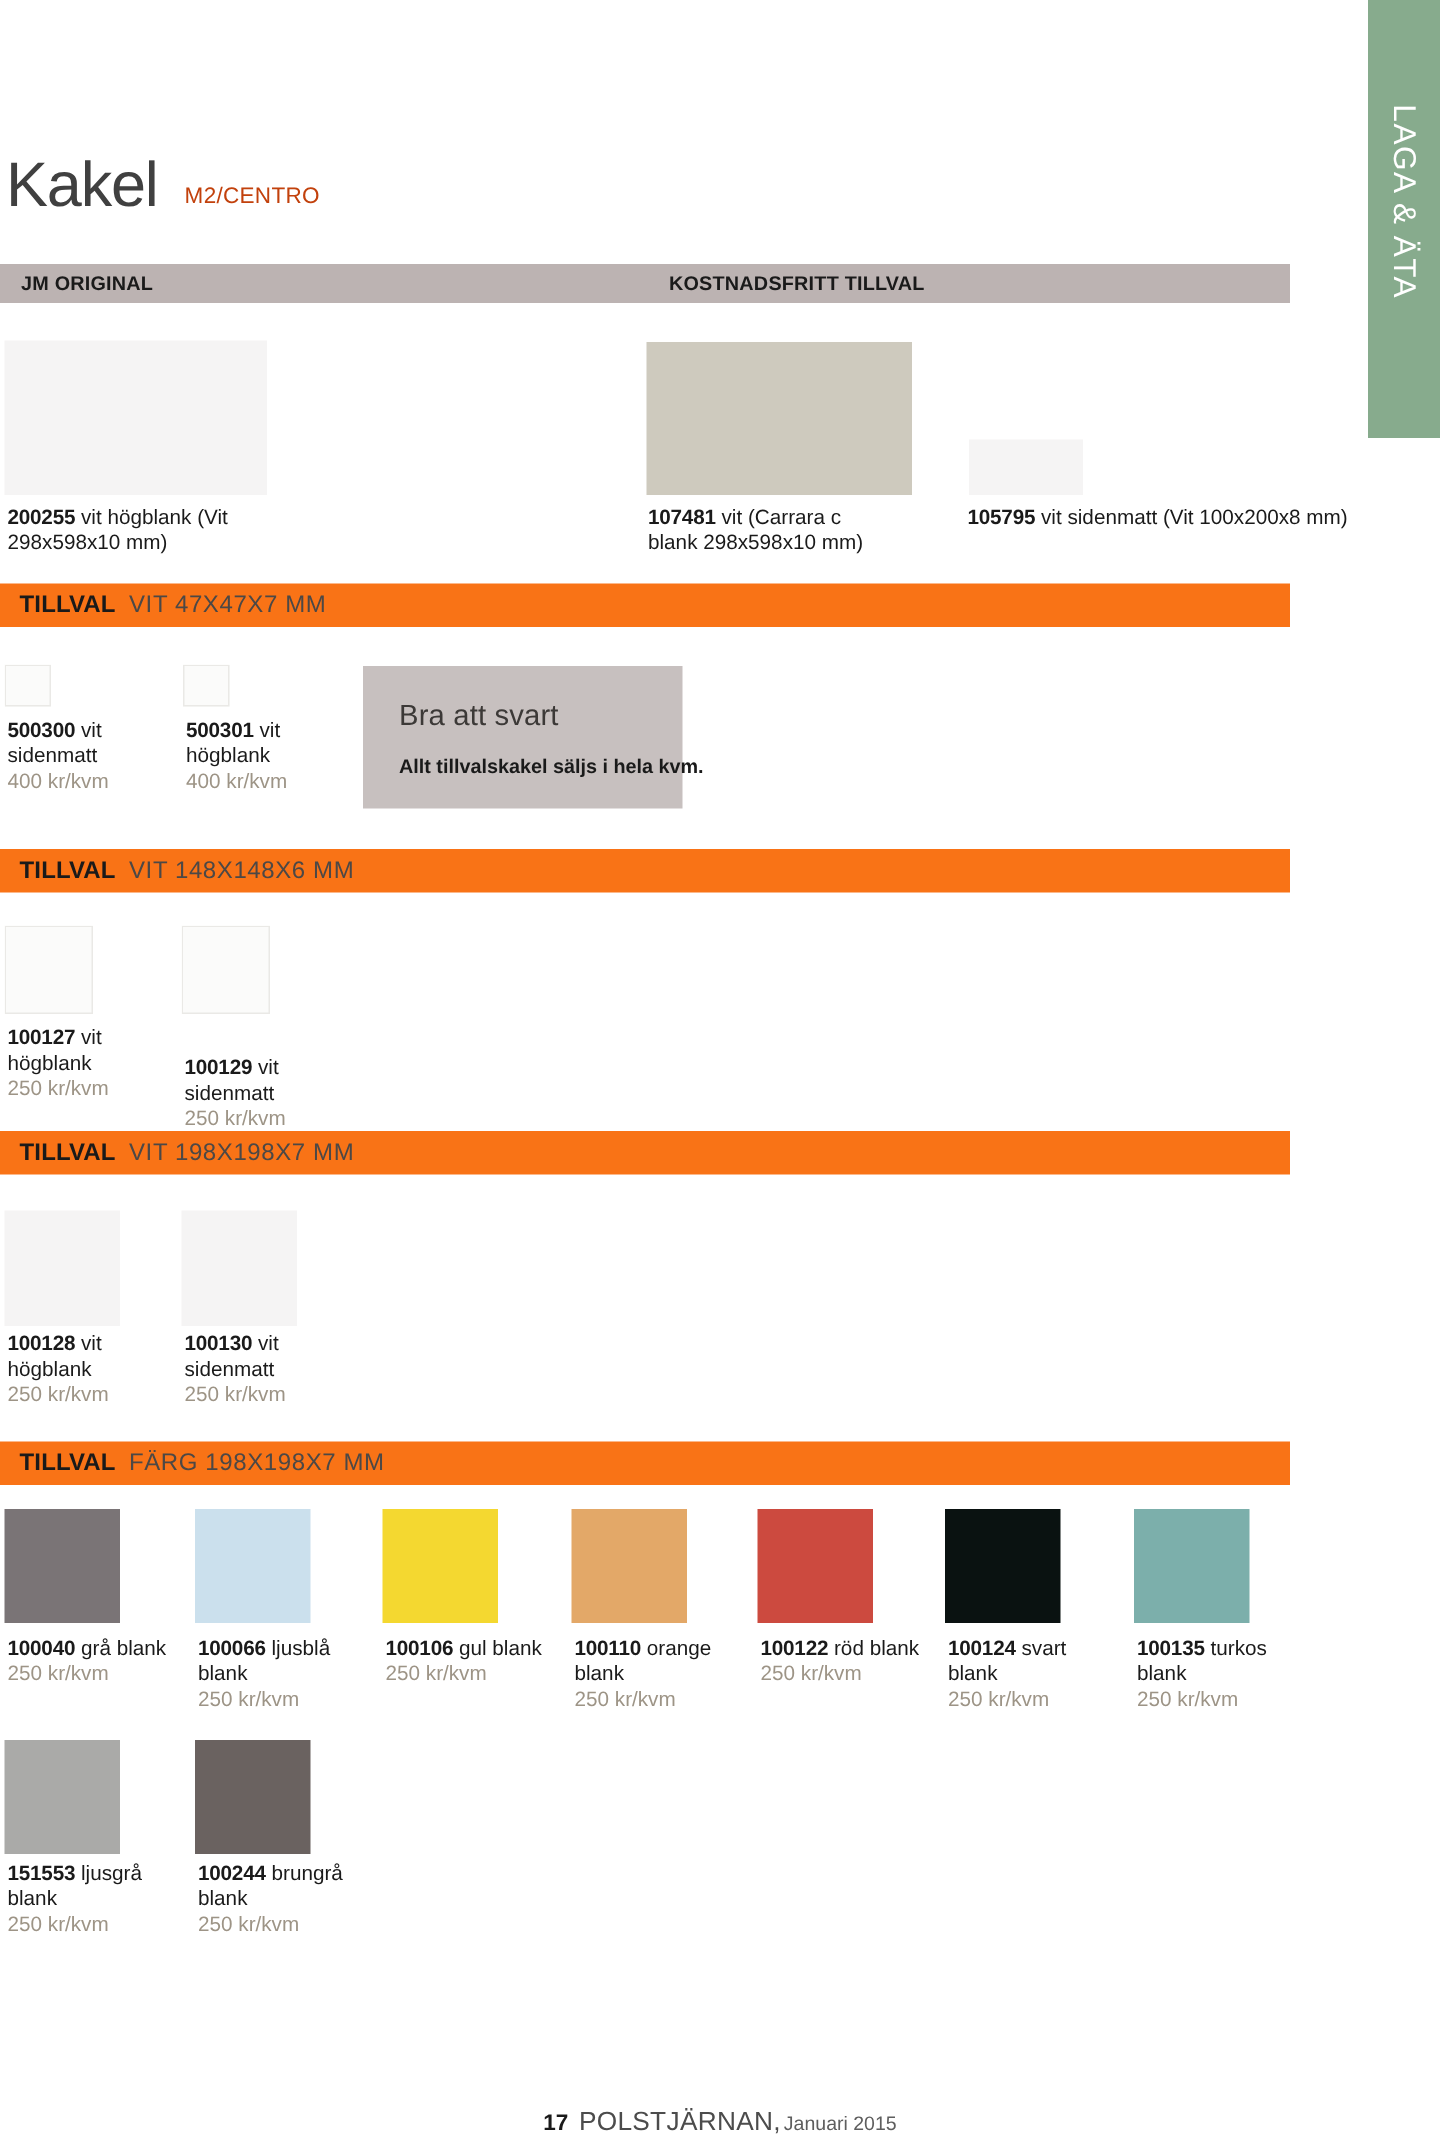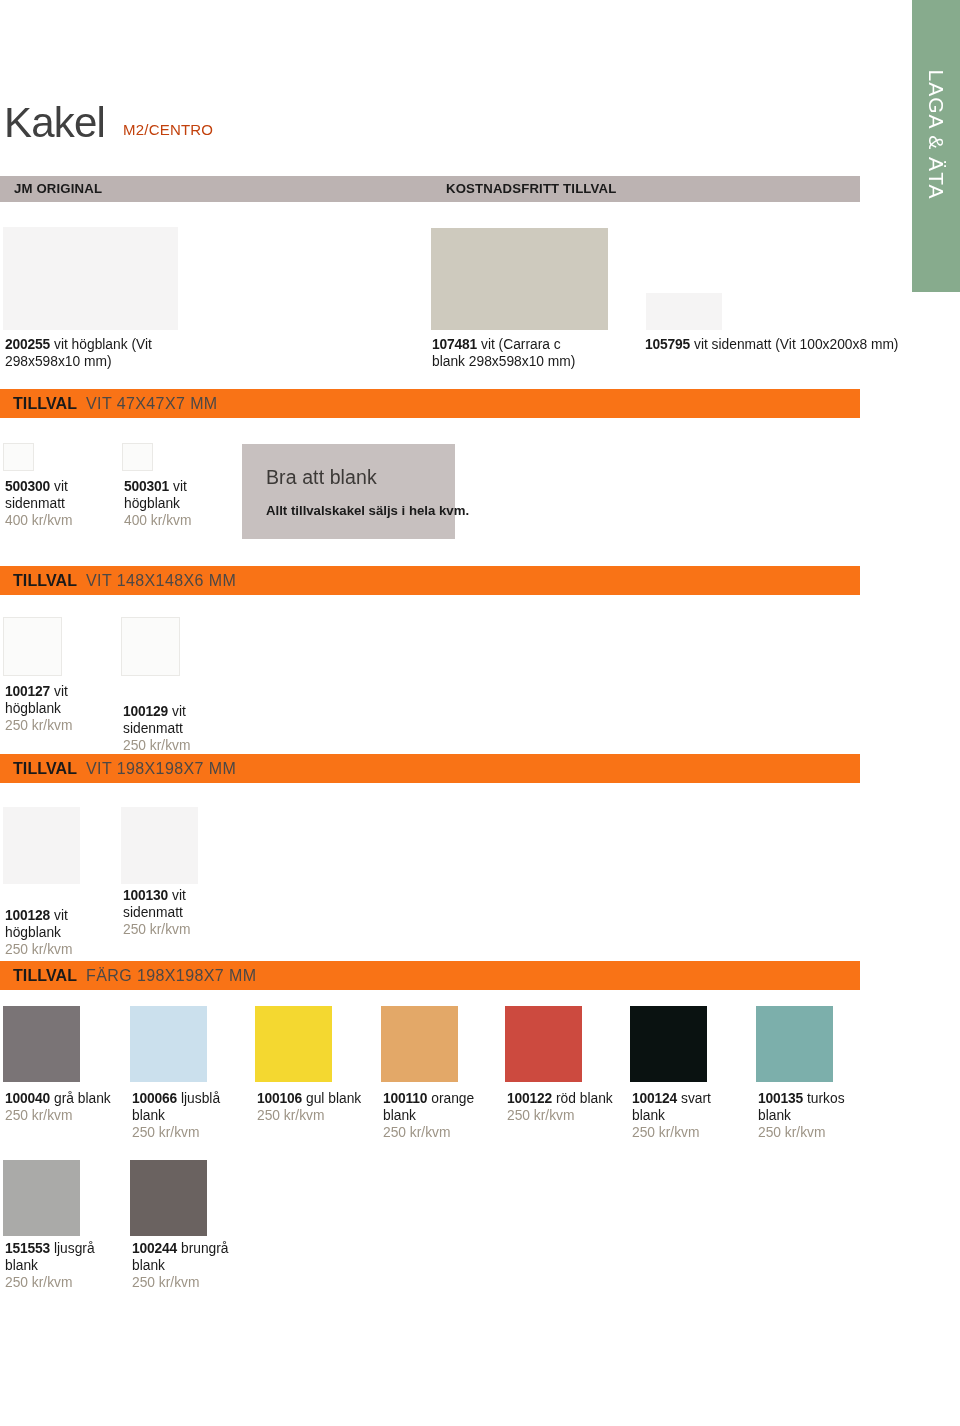--- a/index.html
+++ b/index.html
@@ -98,29 +98,29 @@
       </div>
       <div class="tile sw-outline" style="left:3px;top:617px;width:59px;height:59px;"></div>
       <div class="cap" style="left:5px;top:683px;"><b>100127</b> <span class="n">vit</span><br><span class="n">högblank</span><br><span class="price">250 kr/kvm</span></div>
       <div class="tile sw-outline" style="left:121px;top:617px;width:59px;height:59px;"></div>
       <div class="cap" style="left:123px;top:683px;margin-top:20px;"><b>100129</b> <span class="n">vit</span><br><span class="n">sidenmatt</span><br><span class="price">250 kr/kvm</span></div>
       <div class="tbar" style="top:754px;">
         <span class="b">TILLVAL</span>
         <span class="r">VIT 198X198X7 MM</span>
       </div>
       <div class="tile sw-white" style="left:3px;top:807px;width:77px;height:77px;"></div>
-      <div class="cap" style="left:5px;top:887px;margin-top:20px;"><b>100128</b> <span class="n">vit</span><br><span class="n">högblank</span><br><span class="price">250 kr/kvm</span></div>
+      <div class="cap" style="left:5px;top:887px;"><b>100128</b> <span class="n">vit</span><br><span class="n">högblank</span><br><span class="price">250 kr/kvm</span></div>
       <div class="tile sw-white" style="left:121px;top:807px;width:77px;height:77px;"></div>
       <div class="cap" style="left:123px;top:887px;"><b>100130</b> <span class="n">vit</span><br><span class="n">sidenmatt</span><br><span class="price">250 kr/kvm</span></div>
       <div class="tbar" style="top:961px;">
         <span class="b">TILLVAL</span>
         <span class="r">FÄRG 198X198X7 MM</span>
       </div>
       <div class="note">
-        <div class="h">Bra att blank</div>
+        <div class="h">Bra att svart</div>
         <div class="p">Allt tillvalskakel säljs i hela kvm.</div>
       </div>
       <div class="tile" style="left:3px;top:1006px;width:77px;height:76px;background:#7A7476;"></div>
       <div class="cap" style="left:5px;top:1090px;width:106px;"><b>100040</b> <span class="n">grå blank</span><br><span class="price">250 kr/kvm</span></div>
       <div class="tile" style="left:130px;top:1006px;width:77px;height:76px;background:#CBE0ED;"></div>
       <div class="cap" style="left:132px;top:1090px;width:106px;"><b>100066</b> <span class="n">ljusblå blank</span><br><span class="price">250 kr/kvm</span></div>
       <div class="tile" style="left:255px;top:1006px;width:77px;height:76px;background:#F4D830;"></div>
       <div class="cap" style="left:257px;top:1090px;width:106px;"><b>100106</b> <span class="n">gul blank</span><br><span class="price">250 kr/kvm</span></div>
       <div class="tile" style="left:381px;top:1006px;width:77px;height:76px;background:#E3A868;"></div>
       <div class="cap" style="left:383px;top:1090px;width:106px;"><b>100110</b> <span class="n">orange blank</span><br><span class="price">250 kr/kvm</span></div>
@@ -129,14 +129,17 @@
       <div class="tile" style="left:630px;top:1006px;width:77px;height:76px;background:#0A1211;"></div>
       <div class="cap" style="left:632px;top:1090px;width:106px;"><b>100124</b> <span class="n">svart blank</span><br><span class="price">250 kr/kvm</span></div>
       <div class="tile" style="left:756px;top:1006px;width:77px;height:76px;background:#7CAFAB;"></div>
       <div class="cap" style="left:758px;top:1090px;width:106px;"><b>100135</b> <span class="n">turkos blank</span><br><span class="price">250 kr/kvm</span></div>
       <div class="tile" style="left:3px;top:1160px;width:77px;height:76px;background:#AAAAA8;"></div>
       <div class="cap" style="left:5px;top:1240px;width:106px;"><b>151553</b> <span class="n">ljusgrå blank</span><br><span class="price">250 kr/kvm</span></div>
       <div class="tile" style="left:130px;top:1160px;width:77px;height:76px;background:#6A6260;"></div>
       <div class="cap" style="left:132px;top:1240px;width:106px;"><b>100244</b> <span class="n">brungrå blank</span><br><span class="price">250 kr/kvm</span></div>
     </div>
 
+  <div class="footer">
+    <span class="pg">17</span><span class="br">POLSTJÄRNAN,</span><span class="dt">Januari 2015</span>
+  </div>
 
 </div>
 
 </body></html>

